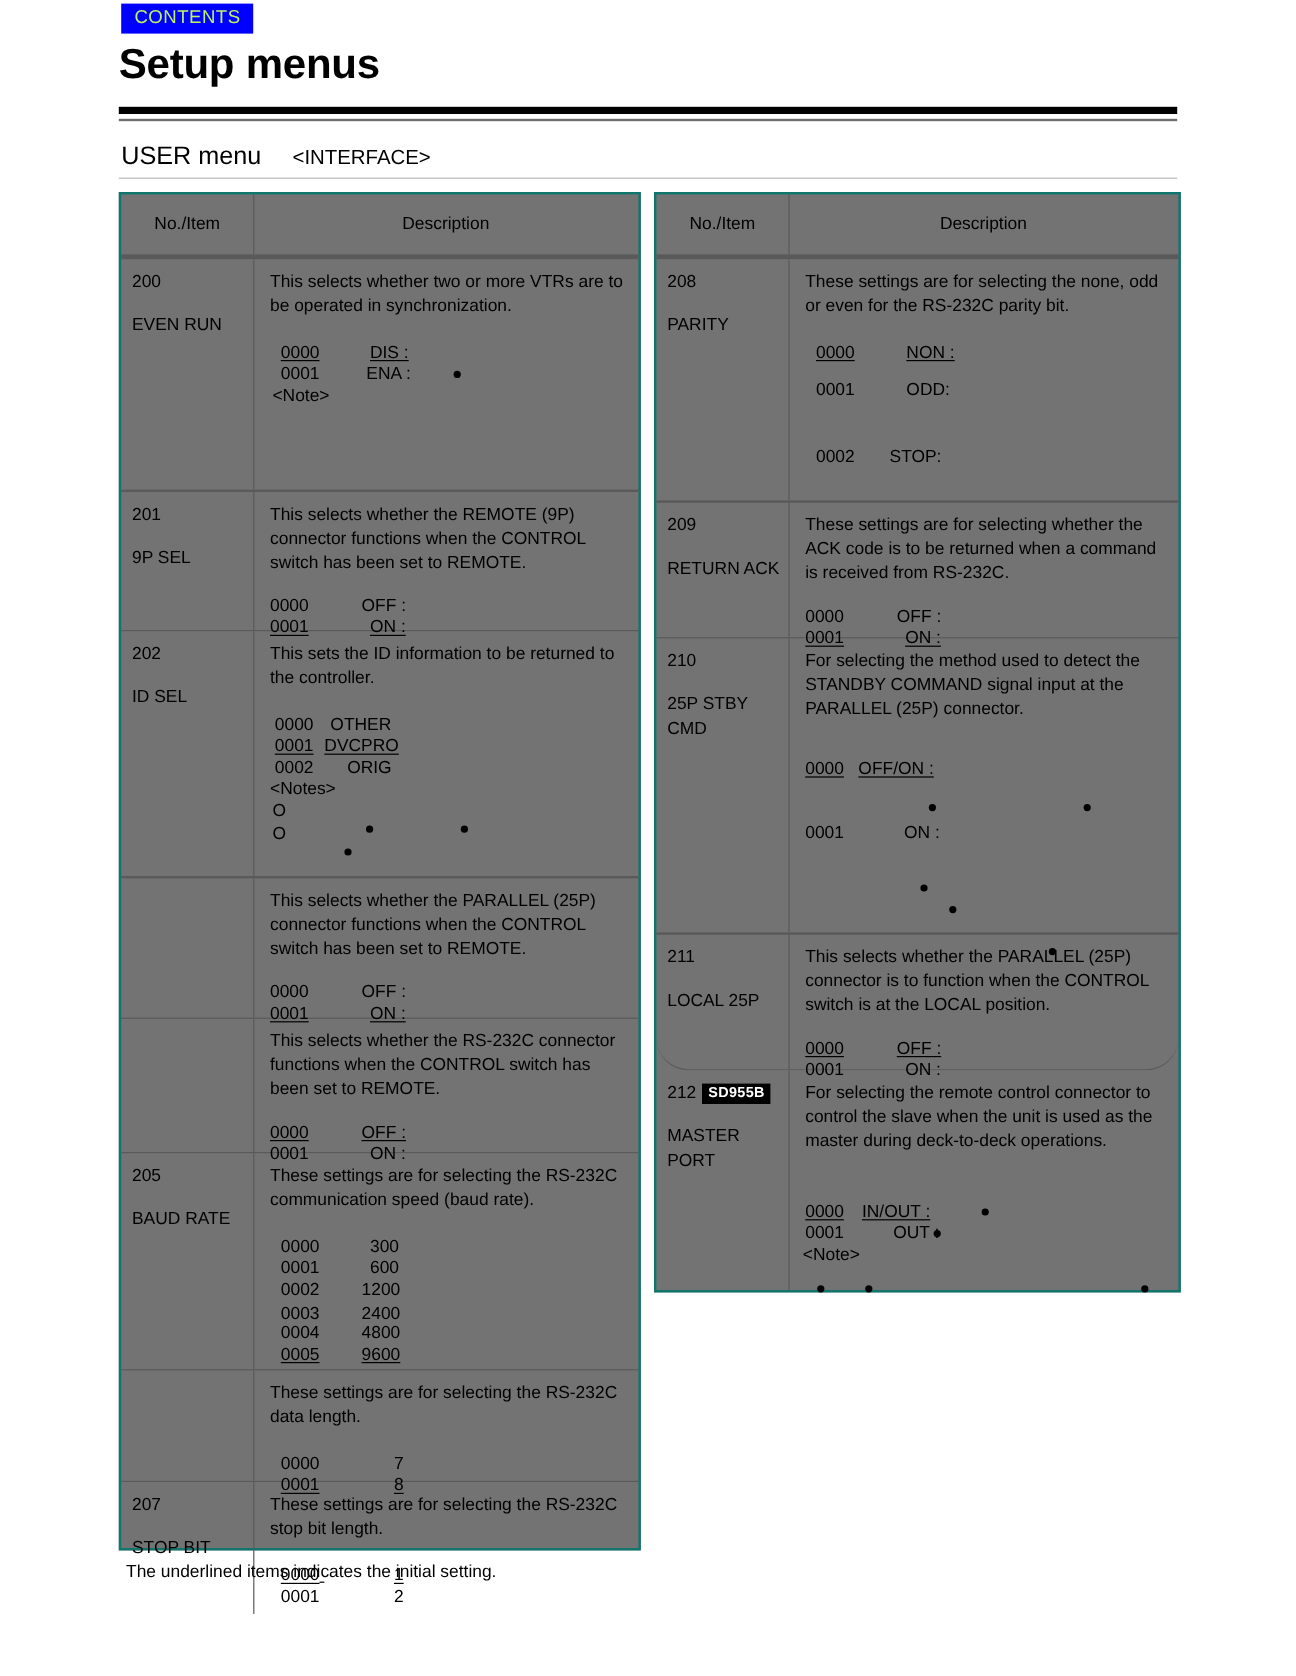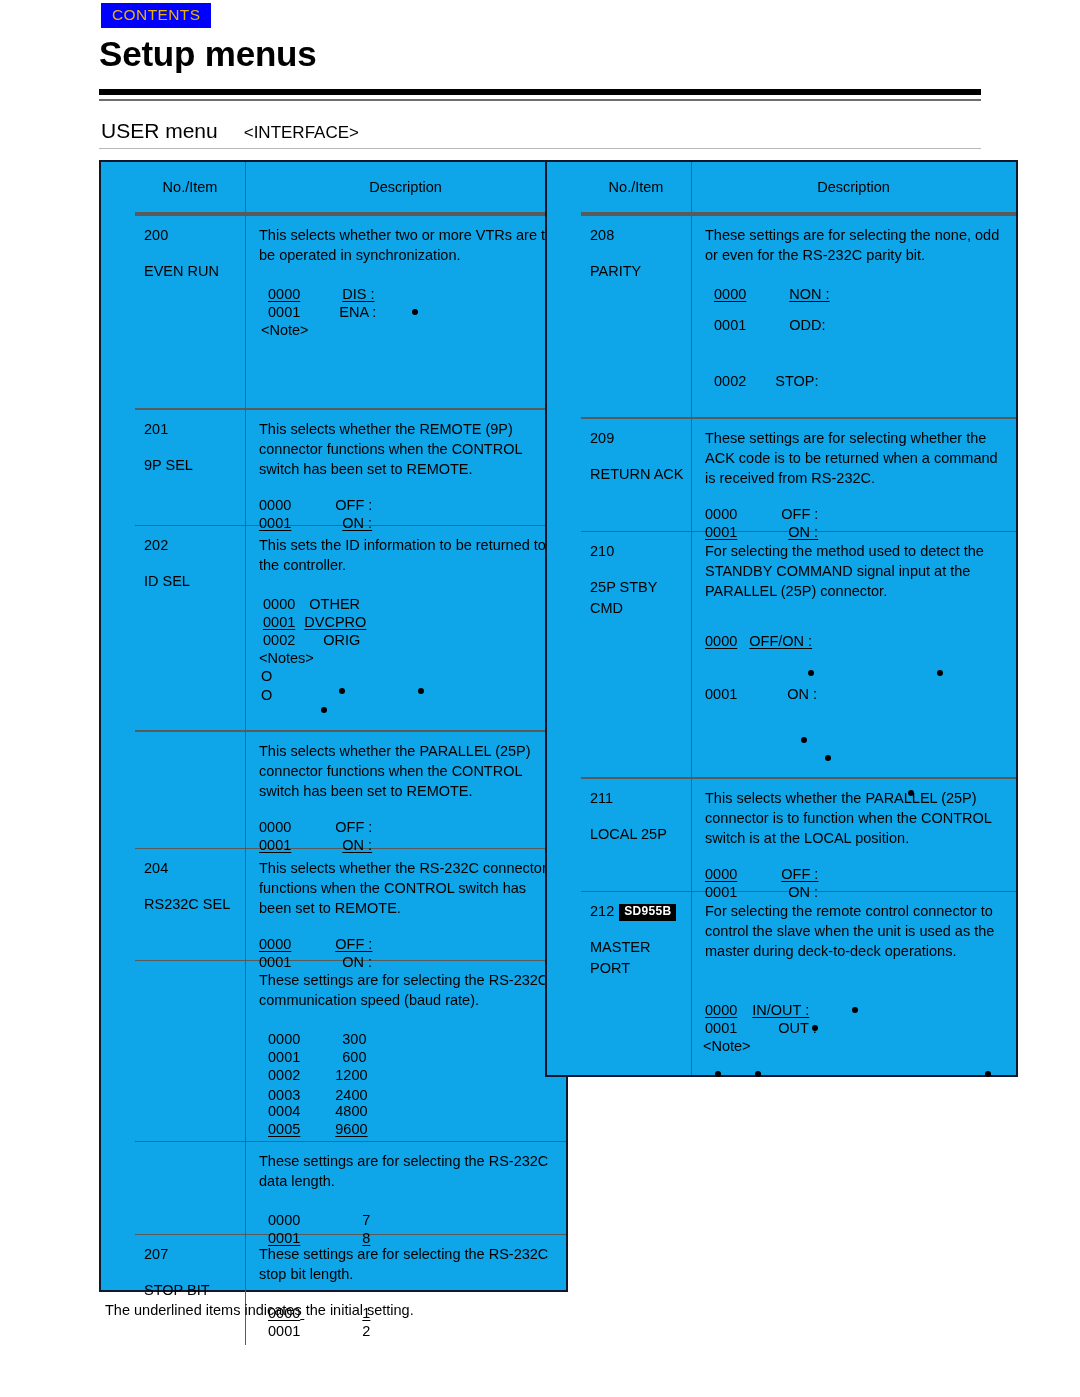--- a/index.html
+++ b/index.html
@@ -15,21 +15,21 @@
     color: #000000;
     overflow: hidden;
   }
 
   
   .contents-badge {
     position: absolute;
     left: 101px;
     top: 3px;
     background: #0000ff;
-    color: #eab308;
+    color: #bef264;
     font-size: 15.5px;
     letter-spacing: 0.4px;
     padding: 4px 11px 5px 11px;
     line-height: 1;
   }
   .page-title {
     position: absolute;
     left: 99px;
     top: 33px;
     font-size: 35px;
@@ -71,24 +71,23 @@
   }
   .menu-heading .sub {
     font-size: 17px;
     margin-left: 26px;
   }
 
   
   .tbl {
     position: absolute;
     top: 160px;
-    border: 2px solid #0f172a;
+    border: 2px solid #0f766e;
     border-collapse: collapse;
-    background: #0ea5e9;
-    padding-left: 34px;
+    background: #737373;
   }
   .tbl.left  { left: 99px;  width: 431px; }
   .tbl.right { left: 545px; width: 435px; }
 
   .thead {
     position: relative;
     height: 50px;
     border-bottom: 4px solid #5a5a5a;
   }
   .thead .hcell {
@@ -308,43 +307,43 @@
         <div class="opt" style="left:0px;top:35px;">
           <span class="code u">0001</span>
           <span class="lbl u" style="margin-left:47px;">ON :</span>
         </div>
       </div>
     </div>
   </div>
 
   <div class="row" style="height:111px;">
     <div class="vsep"></div>
-    <div class="cell-no">
-      <span>204</span>
-      <span class="item">RS232C SEL</span>
-    </div>
     <div class="cell-desc">
       <div class="desc-text">This selects whether the RS-232C connector
 functions when the CONTROL switch has
 been set to REMOTE.</div>
       <div class="opts">
         <div class="opt" style="left:0px;top:17px;">
           <span class="code u">0000</span>
           <span class="lbl u" style="margin-left:40px;">OFF :</span>
         </div>
         <div class="opt" style="left:0px;top:35px;">
           <span class="code">0001</span>
           <span class="lbl" style="margin-left:47px;">ON :</span>
         </div>
       </div>
     </div>
   </div>
 
   <div class="row" style="height:180px;">
     <div class="vsep"></div>
+    <div class="cell-no">
+      <span>205</span>
+      <span class="item">BAUD RATE</span>
+    </div>
     <div class="cell-desc">
       <div class="desc-text">These settings are for selecting the RS-232C
 communication speed (baud rate).</div>
       <div class="opts">
         <div class="opt" style="left:9px;top:20px;">
           <span class="code">0000</span>
           <span class="lbl" style="margin-left:38px;">300</span>
         </div>
         <div class="opt" style="left:9px;top:38px;">
           <span class="code">0001</span>
@@ -489,21 +488,21 @@
           <span class="code">0001</span>
           <span class="lbl" style="margin-left:46px;">ON :</span>
         </div>
         <div class="dot" style="left:96px;top:136px;"></div>
         <div class="dot" style="left:120px;top:154px;"></div>
         <div class="dot" style="left:203px;top:189px;"></div>
       </div>
     </div>
   </div>
 
-  <div class="row" style="height:112px;">
+  <div class="row" style="height:112px;border-radius:27px;">
     <div class="vsep"></div>
     <div class="cell-no">
       <span>211</span>
       <span class="item">LOCAL 25P</span>
     </div>
     <div class="cell-desc">
       <div class="desc-text">This selects whether the PARALLEL (25P)
 connector is to function when the CONTROL
 switch is at the LOCAL position.</div>
       <div class="opts">

